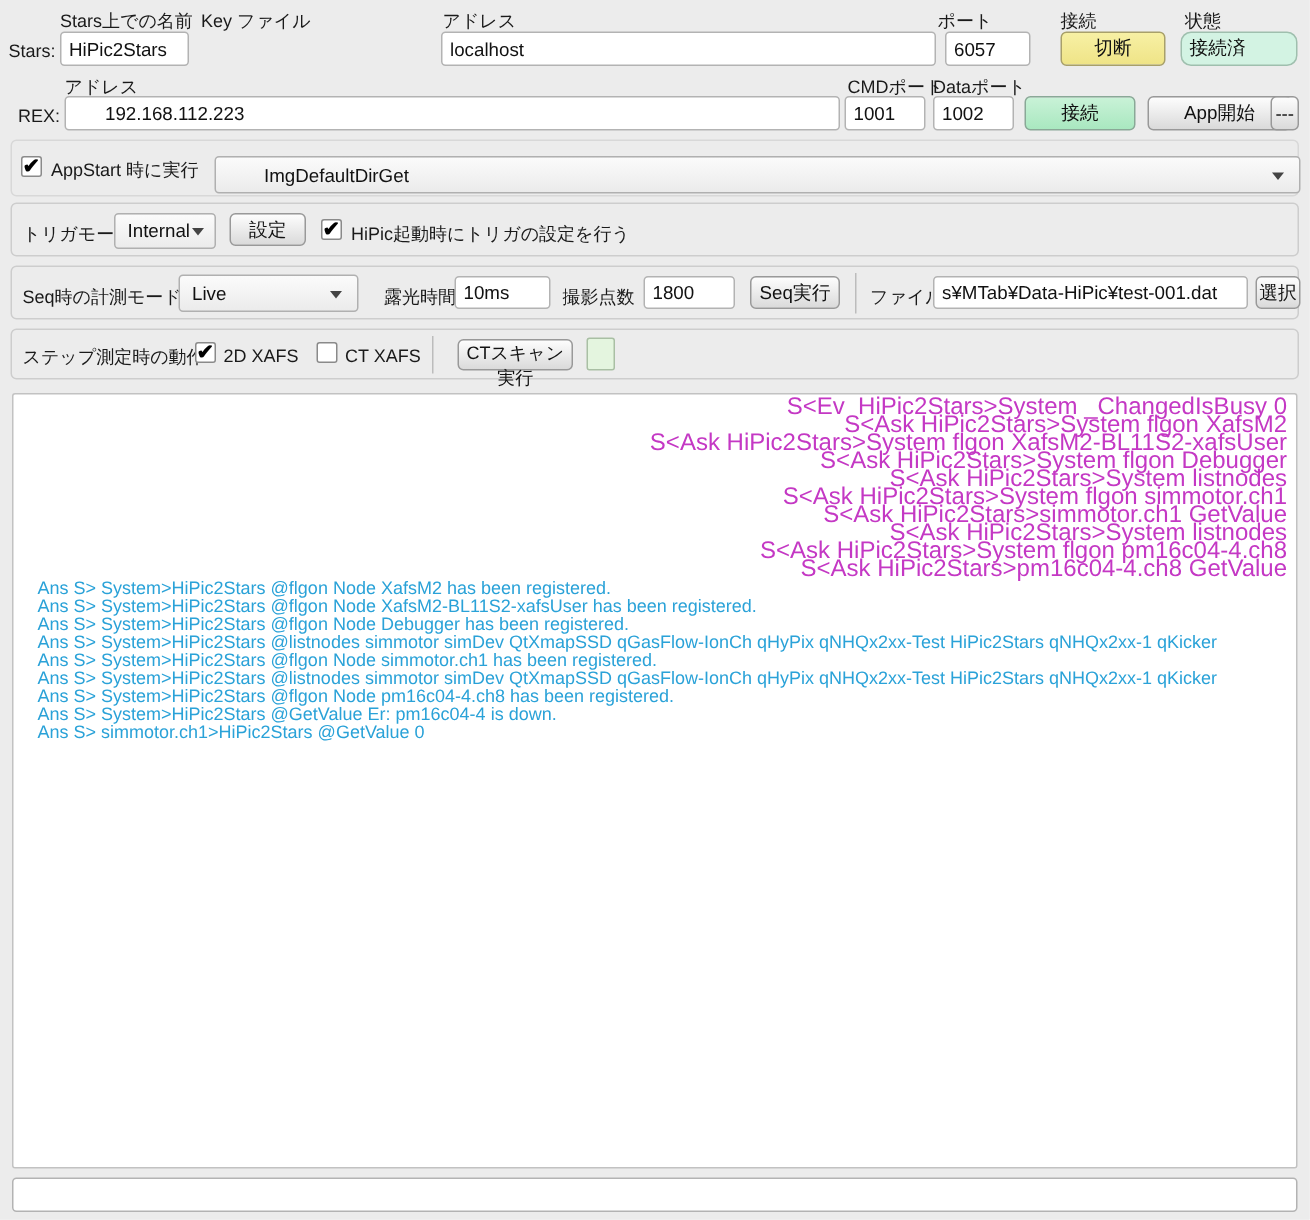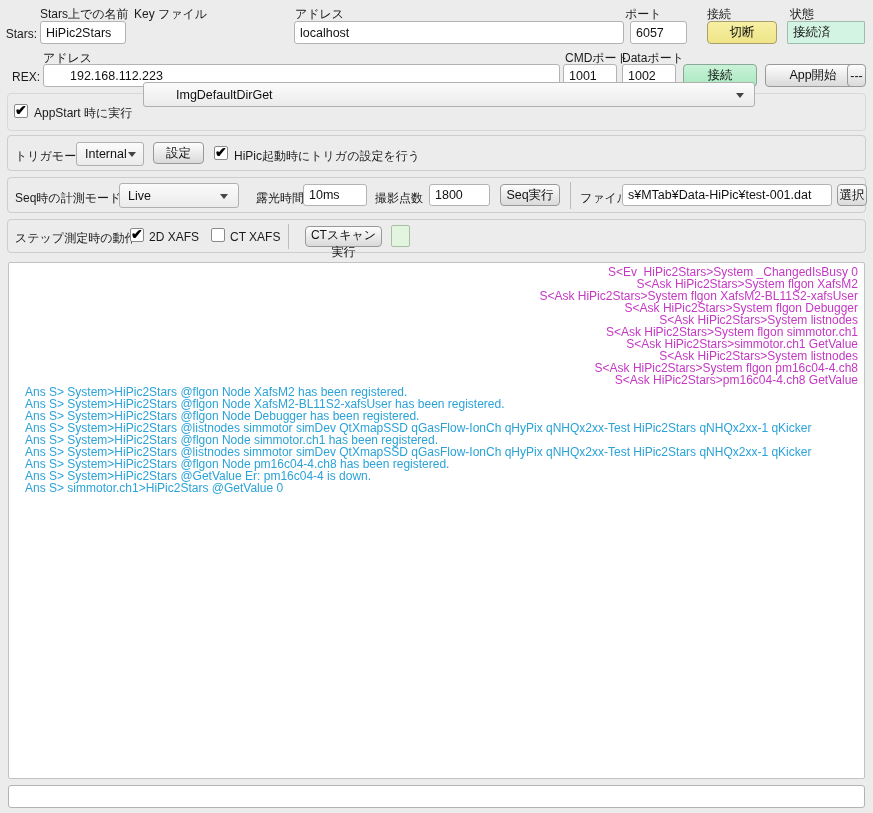--- a/index.html
+++ b/index.html
@@ -22,21 +22,21 @@
     background: linear-gradient(#fdfdfd, #dadada);
     border: 1px solid #999; border-radius: 4px;
     font-family: "Liberation Sans", sans-serif; font-size: 12.5px; color: #111;
     text-align: center; cursor: pointer; padding: 0;
   }
   .btn.yellow { background: linear-gradient(#f7f0a4, #efe487); border-color: #a8a06a; }
   .btn.green  { background: linear-gradient(#c9f2d7, #a9e8c0); border-color: #8aa897; }
 
   .status-field {
     position: absolute; height: 23px; background: #d3f3e3;
-    border: 1px solid #9fbfae; border-radius: 1px;
+    border: 1px solid #9fbfae; border-radius: 7px;
     font-size: 12.5px; line-height: 21px; padding: 0 5px; color: #111;
   }
 
   .group {
     position: absolute; border: 1px solid #cdcdcd; border-radius: 4px;
     background: #ececec;
   }
 
   .combo {
     position: absolute; background: linear-gradient(#fbfbfb, #ebebeb);
@@ -64,21 +64,21 @@
 
   .vsep { position: absolute; width: 0; border-left: 1px solid #bcbcbc; }
 
   .logbox {
     position: absolute; left: 8px; top: 262px; width: 857px; height: 517px;
     background: #ffffff; border: 1px solid #c2c2c2; border-radius: 2px;
     overflow: hidden;
   }
   .log-sent {
     white-space: pre; text-align: right; padding: 3px 6px 0 0;
-    font-size: 12px; line-height: 12px;
+    font-size: 16px; line-height: 12px;
   }
   .log-ans {
     white-space: pre; text-align: left; padding: 0 0 0 16px;
     font-size: 12px; line-height: 12px;
   }
 
   .indicator {
     position: absolute; background: #e4f5df; border: 1px solid #a9bfa4; border-radius: 2px;
   }
 </style>
@@ -109,21 +109,21 @@
   <input class="inp" style="left: 43px; top: 64px; width: 517px; padding-left: 26px;" value="192.168.112.223">
   <input class="inp num" style="left: 563px; top: 64px; width: 54px;" value="1001">
   <input class="inp num" style="left: 622px; top: 64px; width: 54px;" value="1002">
   <button class="btn green" style="left:683px; top:64px; width:74px">接続</button>
   <button class="btn" style="left:765px; top:64px; width:96px">App開始</button>
   <button class="btn" style="left:847px; top:64px; width:19px">---</button>
 
   <div class="group" style="left:7px; top:93px; width:859px; height:38px; border-color:#d8d8d8"></div>
   <span class="checkbox checked" style="left:14px; top:104px"></span>
   <span class="lbl" style="left:34px; top:105px">AppStart 時に実行</span>
-  <div class="combo" style="left:143px; top:82px; width:612px; height:25px">
+  <div class="combo" style="left:143px; top:104px; width:724px; height:25px">
     <span class="combo-text" style="left:32px">ImgDefaultDirGet</span>
     <span class="arrow"></span>
   </div>
 
   <div class="group" style="left:7px; top:135px; width:859px; height:36px">
     <span class="lbl" style="left:7px; top:12px">トリガモード</span>
     <div class="combo" style="left:68px; top:6px; width:68px; height:24px">
       <span class="combo-text">Internal</span>
       <span class="arrow" style="right:7px"></span>
     </div>

